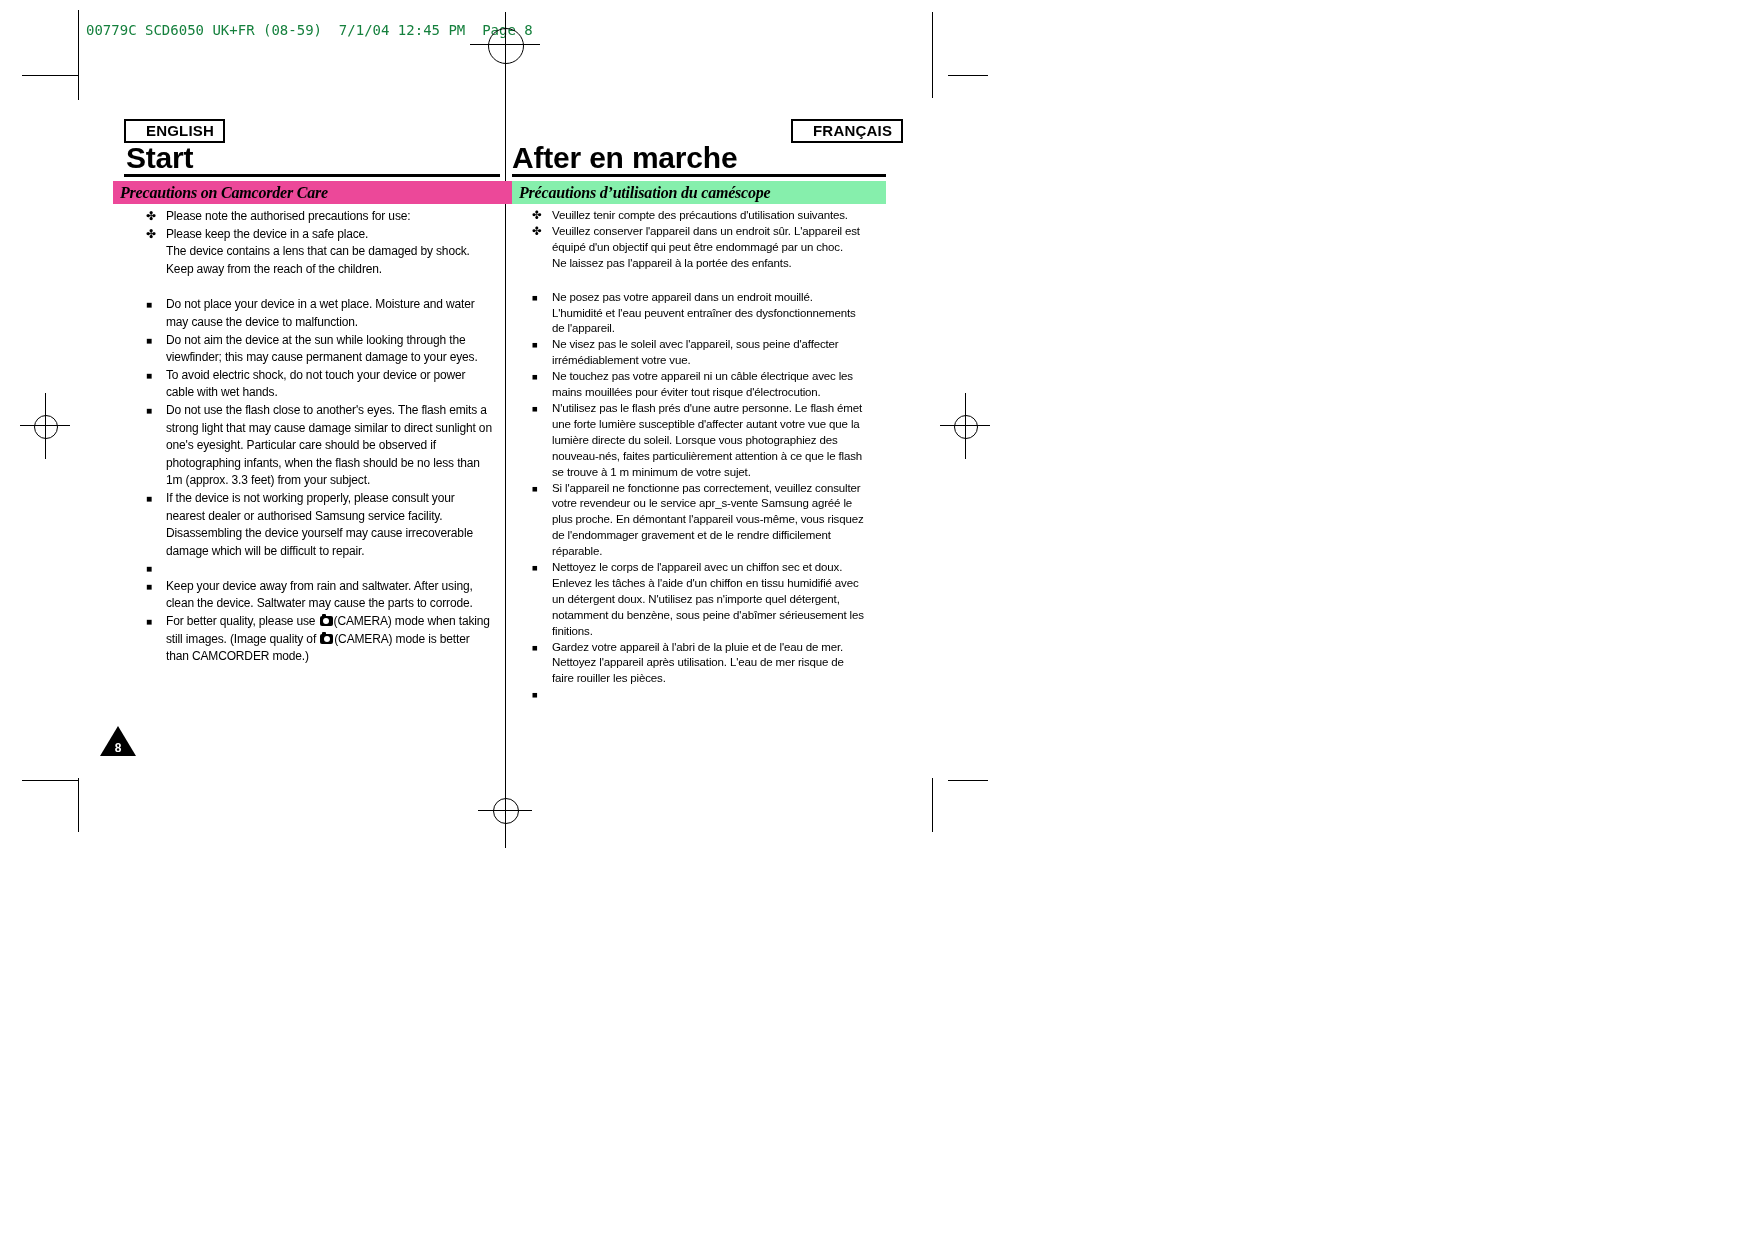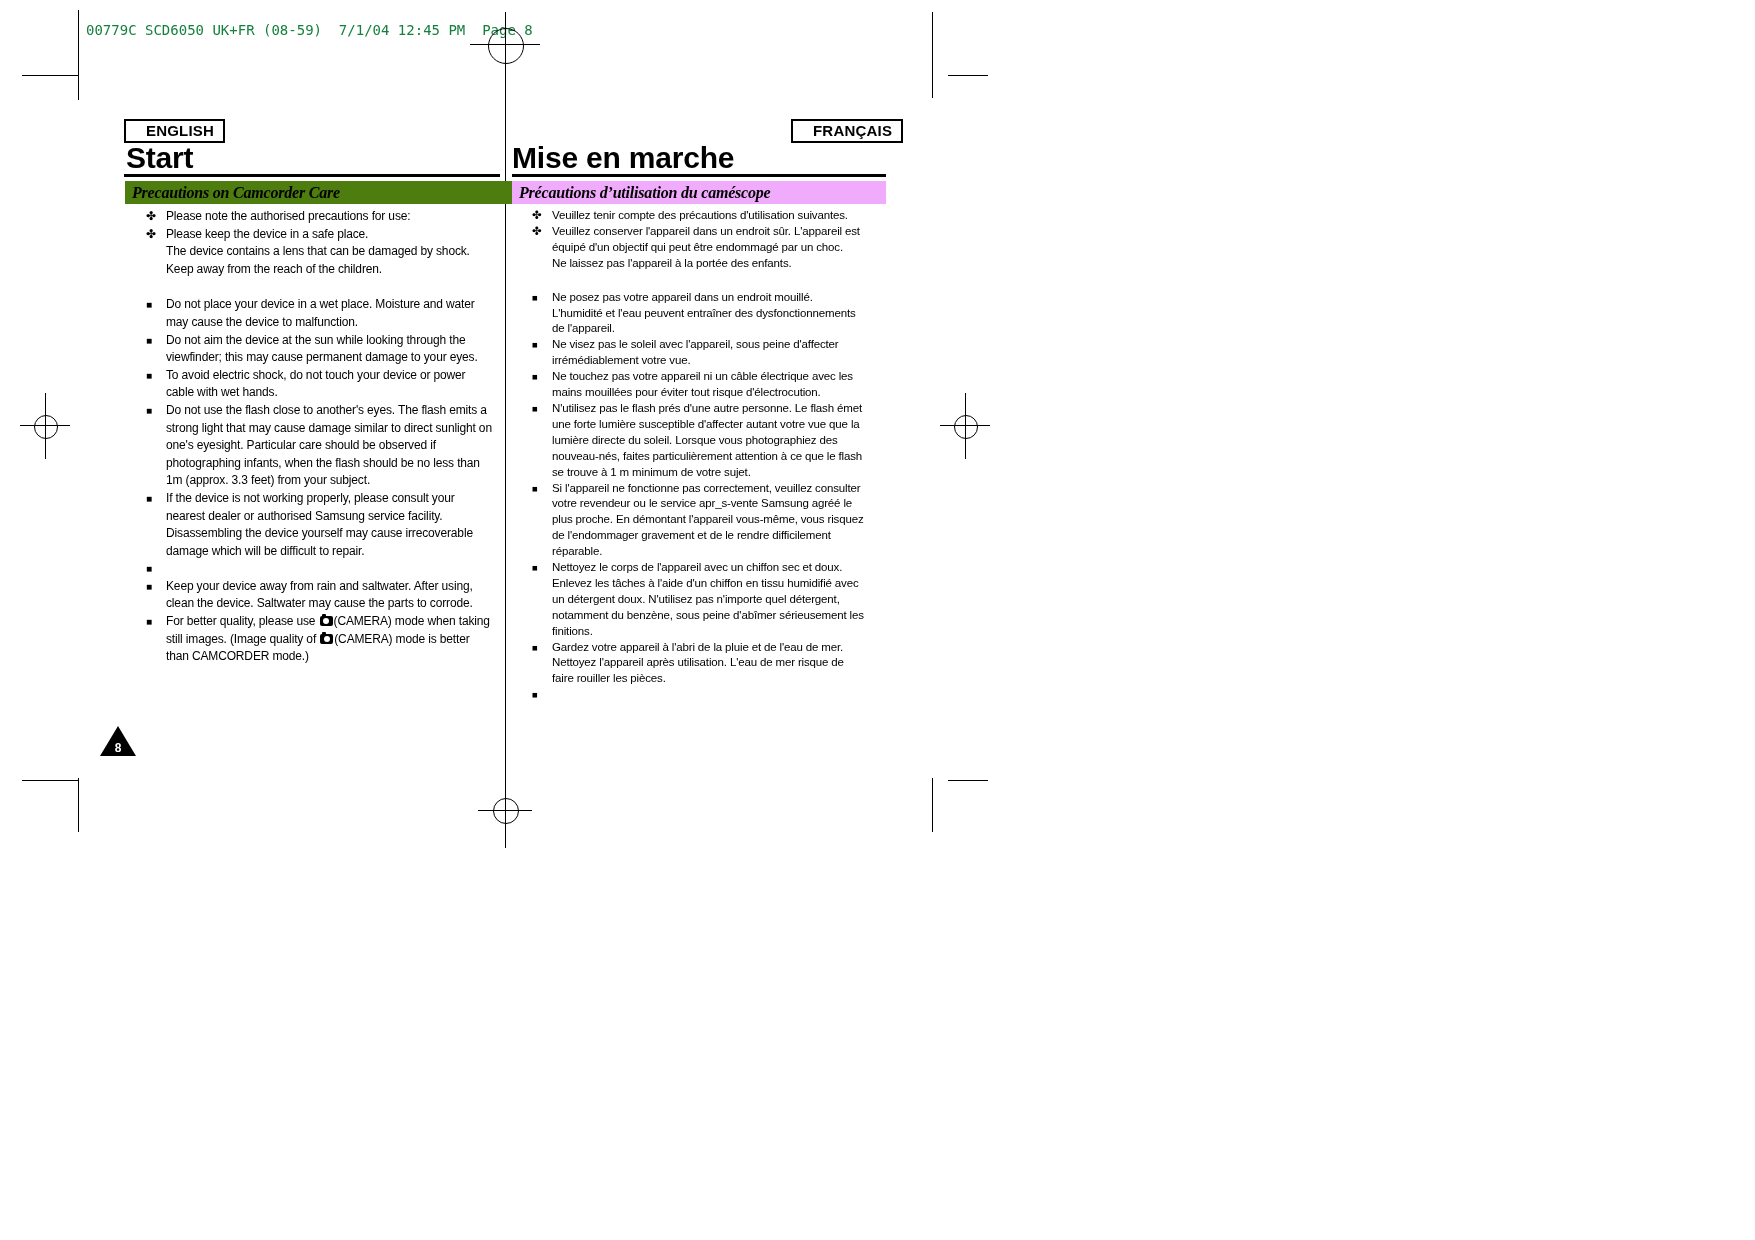--- a/index.html
+++ b/index.html
@@ -80,21 +80,21 @@
   <div class="mk v" style="left:45px;top:393px;height:66px;"></div>
   <div class="regcircle" style="left:954px;top:415px;width:22px;height:22px;"></div>
   <div class="mk h" style="left:940px;top:425px;width:50px;"></div>
   <div class="mk v" style="left:965px;top:393px;height:66px;"></div>
 
   <div class="lang-badge" style="left:124px;">
     <span>ENGLISH</span>
   </div>
   <div class="col-title" style="left:126px;">Start</div>
   <div class="rule" style="left:124px;width:376px;"></div>
-  <div class="section-bar" style="left: 125px; width: 444px; background: #4d7c0f;">
+  <div class="section-bar" style="left: 113px; width: 444px; background: #ec4899;">
     <span>Precautions on Camcorder Care</span>
   </div>
   <div class="lists en" style="left:146px;width:354px;">
     <ul class="blist">
         <li>
           <span class="bullet b-cl">✤</span>
           <span class="btext">Please note the authorised precautions for use:</span>
         </li>
         <li>
           <span class="bullet b-cl">✤</span>
@@ -147,23 +147,23 @@
           <span class="btext">For better quality, please use <span class="cam-icon"></span>(CAMERA) mode when taking
 still images. (Image quality of <span class="cam-icon"></span>(CAMERA) mode is better
 than CAMCORDER mode.)</span>
         </li>
       </ul>
   </div>
 
   <div class="lang-badge" style="left:791px;">
     <span>FRANÇAIS</span>
   </div>
-  <div class="col-title" style="left:512px;">Mise en marche</div>
+  <div class="col-title" style="left:512px;">After en marche</div>
   <div class="rule" style="left:512px;width:374px;"></div>
-  <div class="section-bar" style="left: 512px; width: 374px; background: #f0abfc;">
+  <div class="section-bar" style="left: 512px; width: 374px; background: #86efac;">
     <span>Précautions d’utilisation du caméscope</span>
   </div>
   <div class="lists fr" style="left:532px;width:354px;">
     <ul class="blist">
         <li>
           <span class="bullet b-cl">✤</span>
           <span class="btext">Veuillez tenir compte des précautions d'utilisation suivantes.</span>
         </li>
         <li>
           <span class="bullet b-cl">✤</span>

